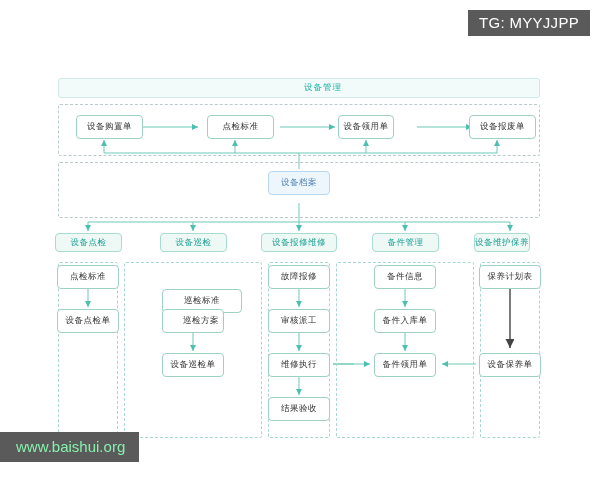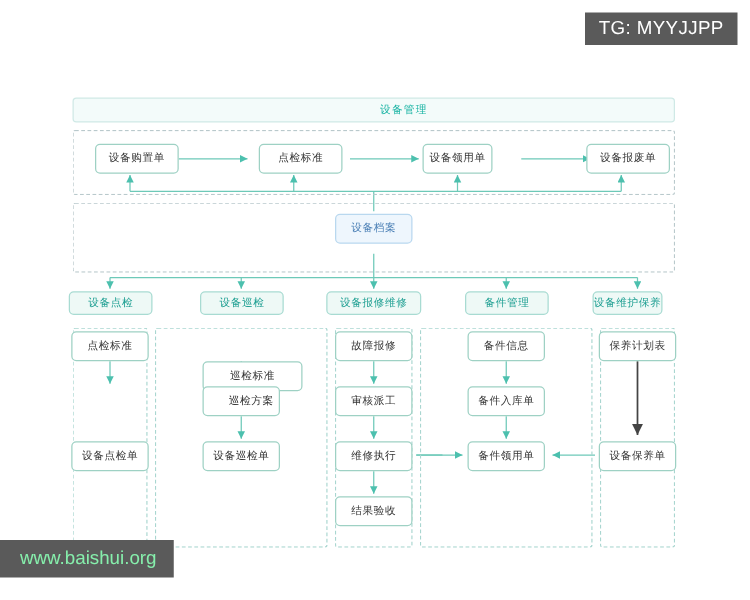--- a/index.html
+++ b/index.html
@@ -172,21 +172,21 @@
   <div class="dashed teal" style="left:278px;top:212px;width:138px;height:176px;"></div>
   <div class="dashed teal" style="left:422px;top:212px;width:60px;height:176px;"></div>
 
   <div class="colhead" style="left:-3px;top:183px;width:67px;height:19px;">设备点检</div>
   <div class="colhead" style="left:102px;top:183px;width:67px;height:19px;">设备巡检</div>
   <div class="colhead" style="left:203px;top:183px;width:76px;height:19px;">设备报修维修</div>
   <div class="colhead" style="left:314px;top:183px;width:67px;height:19px;">备件管理</div>
   <div class="colhead" style="left:416px;top:183px;width:56px;height:19px;">设备维护保养</div>
 
   <div class="node" style="left:-1px;top:215px;width:62px;height:24px;">点检标准</div>
-  <div class="node" style="left:-1px;top:259px;width:62px;height:24px;margin-top:44px;">设备点检单</div>
+  <div class="node" style="left:-1px;top:259px;width:62px;height:24px;">设备点检单</div>
 
   <div class="node" style="left:104px;top:215px;width:80px;height:24px;margin-top:24px;">巡检标准</div>
   <div class="node" style="left:104px;top:259px;width:62px;height:24px;padding-left:16px;">巡检方案</div>
   <div class="node" style="left:104px;top:303px;width:62px;height:24px;">设备巡检单</div>
 
   <div class="node" style="left:210px;top:215px;width:62px;height:24px;">故障报修</div>
   <div class="node" style="left:210px;top:259px;width:62px;height:24px;">审核派工</div>
   <div class="node" style="left:210px;top:303px;width:62px;height:24px;">维修执行</div>
   <div class="node" style="left:210px;top:347px;width:62px;height:24px;">结果验收</div>
 

